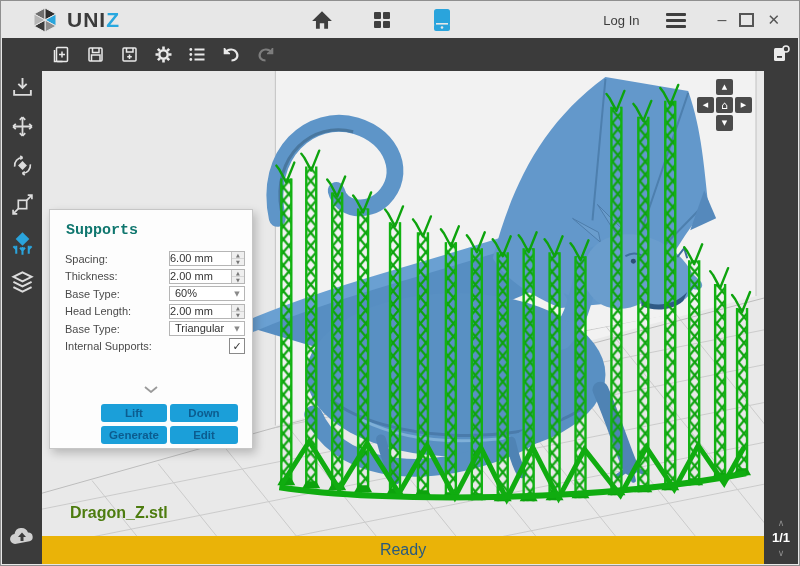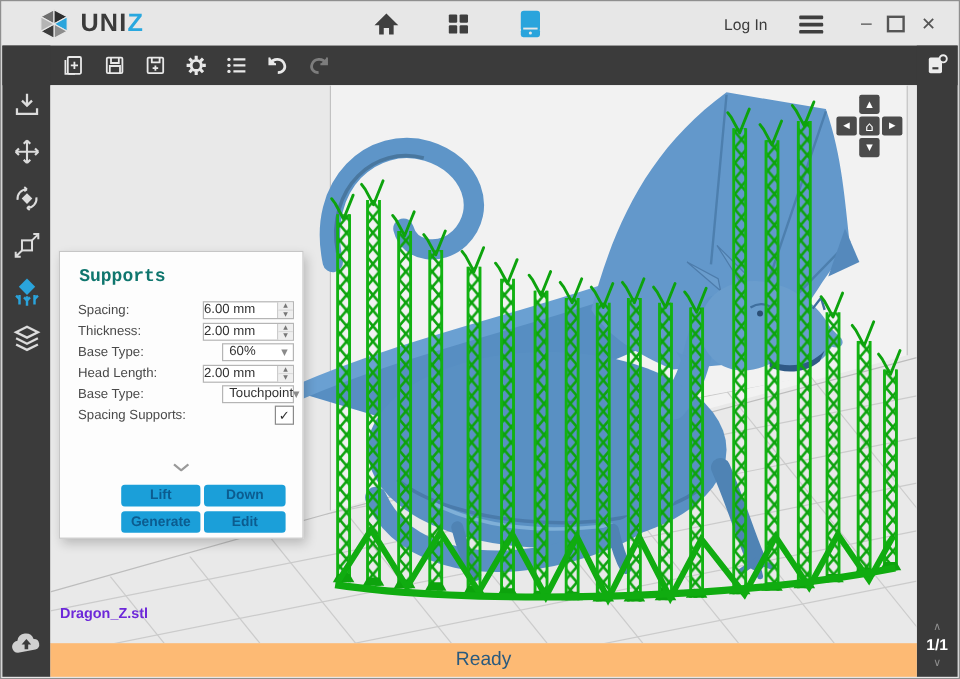--- a/index.html
+++ b/index.html
@@ -33,49 +33,49 @@
   .cloud-btn{position:absolute;bottom:18px;left:0;right:0;display:flex;justify-content:center;cursor:pointer;}
   .right-panel{position:absolute;right:1px;top:37px;bottom:1px;width:34px;background:#3b3b3b;}
   .device-btn{position:absolute;top:5px;left:6px;cursor:pointer;}
   .pager{position:absolute;bottom:4px;left:0;right:0;text-align:center;}
   .pager .chev{display:block;font-size:9px;color:#8f8f8f;line-height:14px;cursor:pointer;font-family:"DejaVu Sans",sans-serif;}
   .pager .lbl{display:block;font-size:13px;font-weight:bold;color:#fff;line-height:16px;}
 
   
   .viewport{position:absolute;left:41px;right:35px;top:70px;bottom:29px;background:#e9e9e9;overflow:hidden;}
   .scene{position:absolute;inset:0;width:100%;height:100%;}
-  .model-label{position:absolute;left:8px;top:433px;font-size:12px;font-weight:bold;color:#6d28d9;}
+  .model-label{position:absolute;left:28px;top:433px;font-size:16px;font-weight:bold;color:#4d7c0f;}
   .dpad{position:absolute;top:8px;right:12px;display:grid;grid-template-columns:repeat(3,17px);grid-template-rows:repeat(3,16px);gap:2px;font-family:"DejaVu Sans",sans-serif;}
   .dpad-btn{background:#4b4b4b;border-radius:2px;display:flex;align-items:center;justify-content:center;color:#fff;font-size:7px;cursor:pointer;}
   .dpad-btn.home{font-size:11px;line-height:1;}
   .c2r1{grid-column:2;grid-row:1;} .c1r2{grid-column:1;grid-row:2;} .c2r2{grid-column:2;grid-row:2;} .c3r2{grid-column:3;grid-row:2;} .c2r3{grid-column:2;grid-row:3;}
 
   
   .sp{position:absolute;left:7px;top:138px;width:204px;height:240px;background:#fdfdfd;border:1px solid #c6c6c6;box-shadow:3px 4px 9px rgba(0,0,0,.22);box-sizing:border-box;}
   .sp-title{position:absolute;left:16px;top:12px;font-size:15px;font-weight:bold;color:#0f766e;font-family:Liberation Mono, monospace;}
   .sp-rows{position:absolute;left:15px;right:7px;top:40px;}
   .sp-row{display:flex;align-items:center;height:17.5px;}
   .sp-label{flex:1;font-size:11px;color:#4a4a4a;}
   .ctl{display:flex;height:15px;border:1px solid #b5b5b5;background:#fff;box-sizing:border-box;}
   .ctl.num{width:76px;}
-  .ctl.dd{width:60px;cursor:pointer;}
+  .ctl.dd{width:76px;cursor:pointer;}
   .ctl .val{flex:1;font-size:11px;color:#333;line-height:13px;}
   .ctl.num .val{text-align:left;padding-right:4px;}
   .ctl.dd .val{text-align:left;padding-left:5px;}
   .spin{width:12px;border-left:1px solid #c0c0c0;display:flex;flex-direction:column;}
   .spin span{flex:1;display:flex;align-items:center;justify-content:center;font-size:5px;color:#777;background:#efefef;cursor:pointer;font-family:"DejaVu Sans",sans-serif;}
   .spin span:first-child{border-bottom:1px solid #d5d5d5;}
   .dd-caret{width:14px;display:flex;align-items:center;justify-content:center;font-size:7px;color:#8a8a8a;font-family:"DejaVu Sans",sans-serif;}
   .checkbox{width:14px;height:14px;border:1px solid #8a8a8a;background:#fff;display:flex;align-items:center;justify-content:center;font-size:11px;color:#333;cursor:pointer;margin-left:auto;}
   .sp-collapse{position:absolute;left:0;right:0;top:176px;display:flex;justify-content:center;cursor:pointer;}
   .sp-buttons{position:absolute;left:51px;right:14px;top:194px;display:grid;grid-template-columns:66px 68px;justify-content:space-between;row-gap:4px;}
   .sp-btn{height:18px;background:#1b9fd9;border-radius:3px;color:#0c5c8f;font-size:11.5px;font-weight:bold;display:flex;align-items:center;justify-content:center;cursor:pointer;}
 
   
-  .statusbar{position:absolute;left:41px;right:35px;bottom:1px;height:28px;background:#fdba74;display:flex;align-items:center;justify-content:center;}
+  .statusbar{position:absolute;left:41px;right:35px;bottom:1px;height:28px;background:#eab308;display:flex;align-items:center;justify-content:center;}
   .status-text{font-size:16px;color:#2a5a7e;}
 </style>
 </head>
 <body>
 
 <div class="window">
 
   <div class="titlebar">
     <div class="brand">
       <svg width="30" height="28" viewBox="0 0 30 28">
@@ -436,26 +436,26 @@
             <span class="val">2.00 mm</span>
             <div class="spin">
                 <span>▲</span>
                 <span>▼</span>
               </div>
           </div>
         </div>
         <div class="sp-row">
           <span class="sp-label">Base Type:</span>
           <div class="ctl dd">
-            <span class="val">Touchpoint</span>
+            <span class="val">Triangular</span>
             <span class="dd-caret">▼</span>
           </div>
         </div>
         <div class="sp-row">
-          <span class="sp-label">Spacing Supports:</span>
+          <span class="sp-label">Internal Supports:</span>
           <span class="checkbox">✓</span>
         </div>
       </div>
       <div class="sp-collapse">
         <svg width="14" height="7" viewBox="0 0 14 7">
             <polyline points="1,1 7,6 13,1" fill="none" stroke="#9a9a9a" stroke-width="1.8"></polyline>
           </svg>
       </div>
       <div class="sp-buttons">
         <div class="sp-btn">Lift</div>

